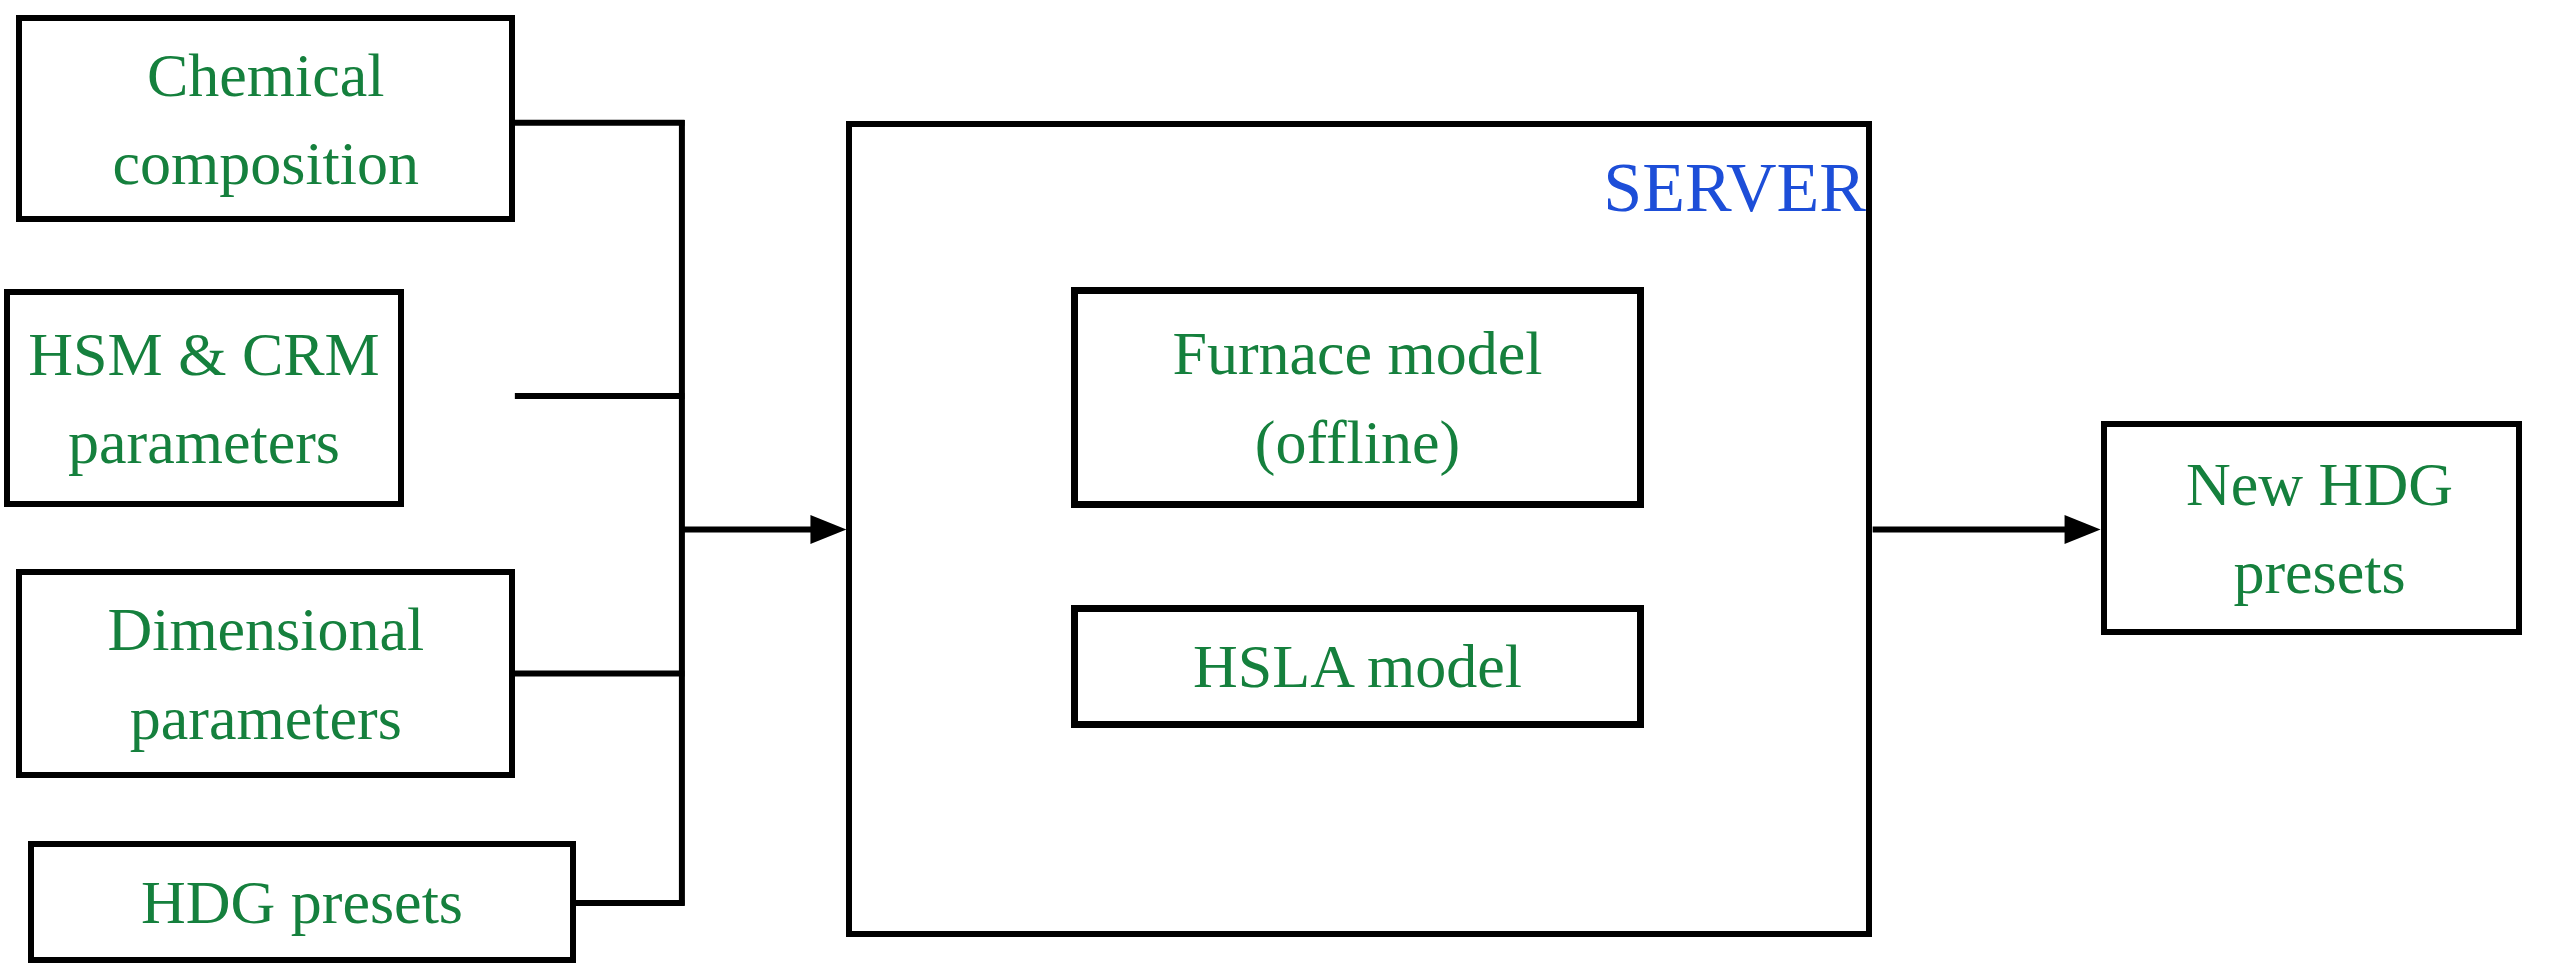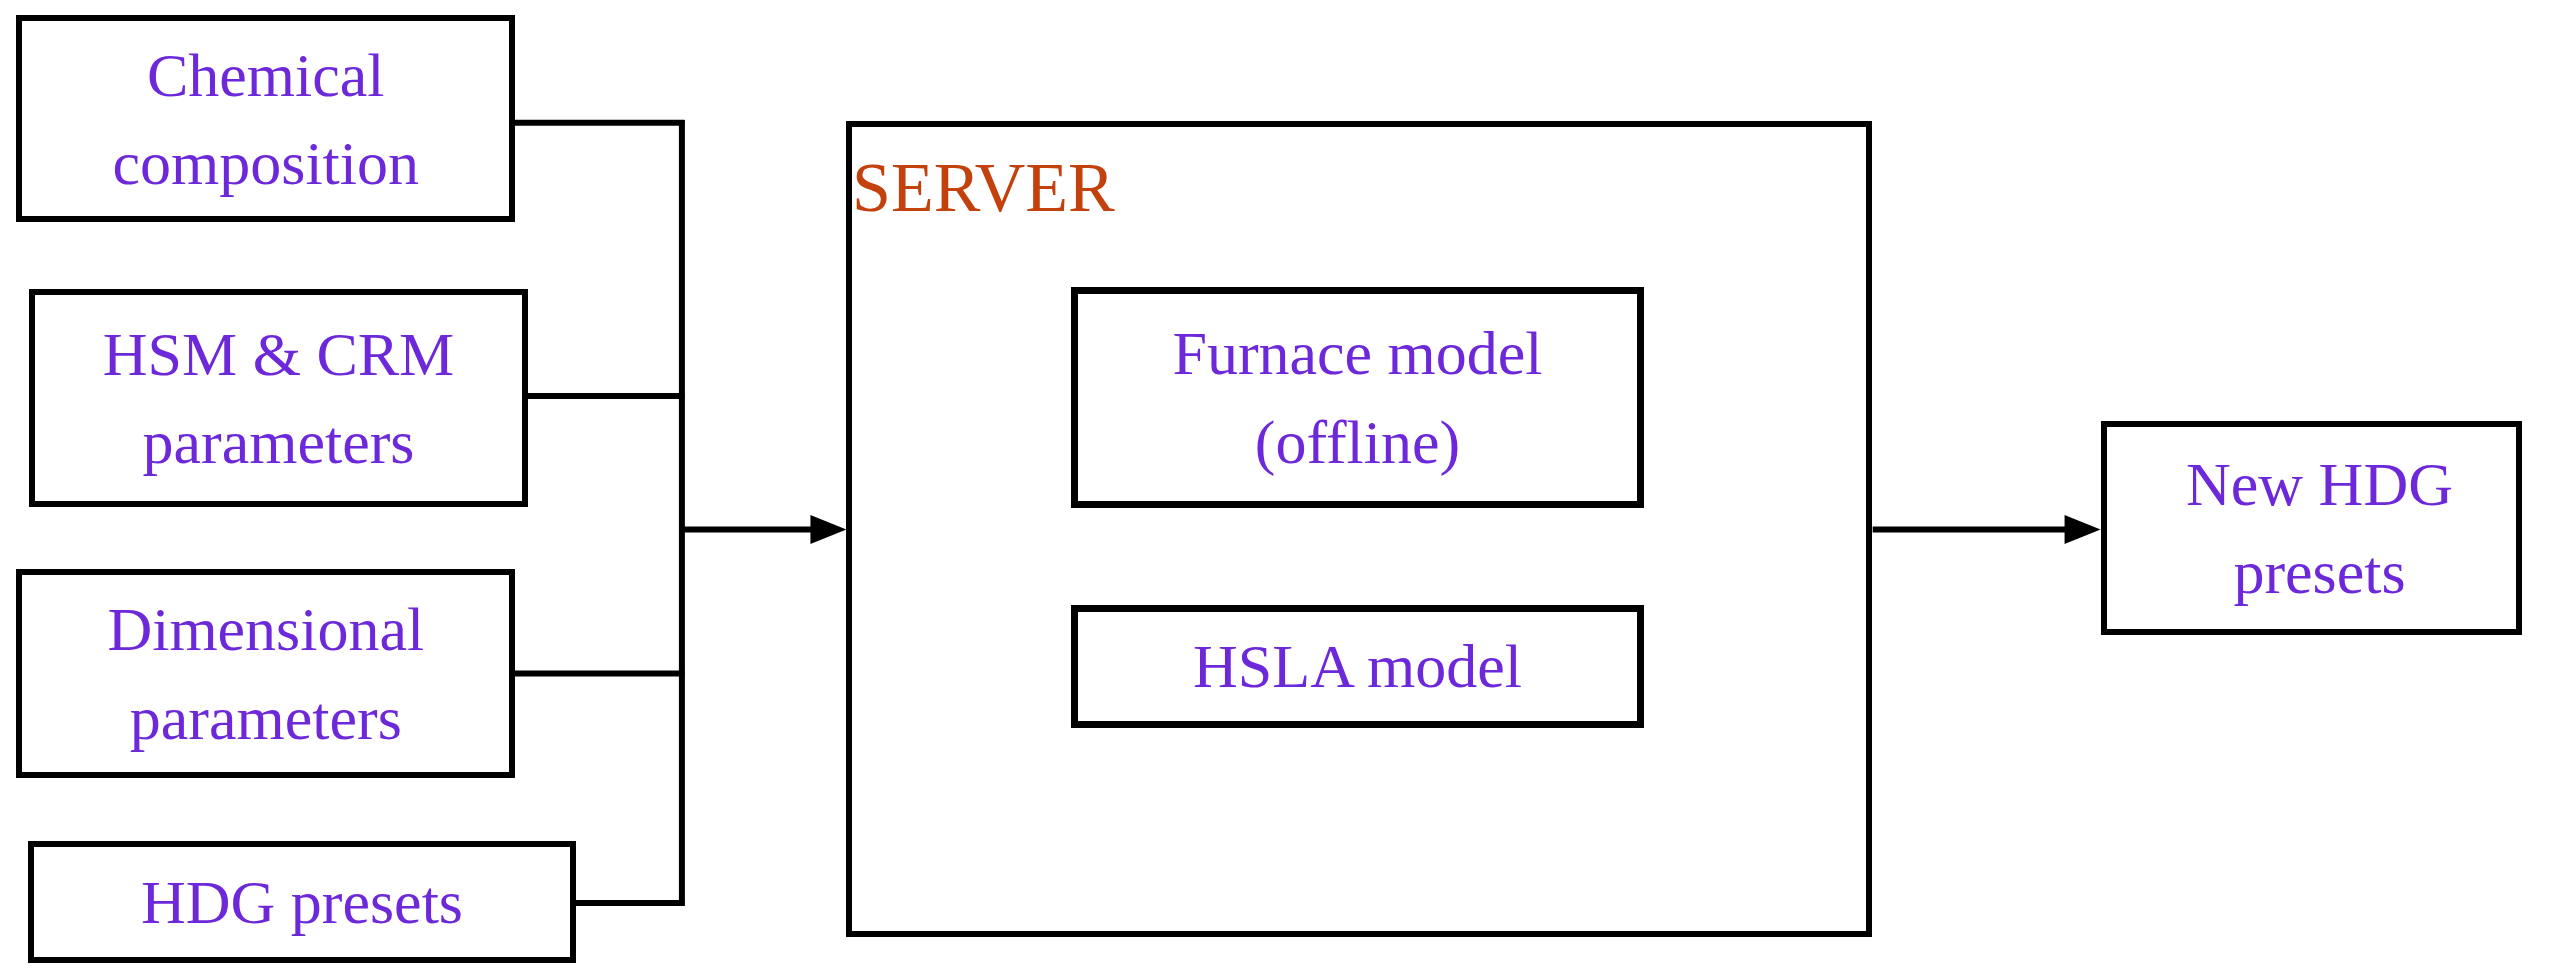--- a/index.html
+++ b/index.html
@@ -30,40 +30,40 @@
     background: #ffffff;
     display: flex;
     align-items: center;
     justify-content: center;
     text-align: center;
   }
   .node .label {
     white-space: pre-line;
     font-size: 62px;
     line-height: 1.42;
-    color: #6d28d9;
+    color: #15803d;
   }
   .input-box, .output-box {
     border: 6px solid #000000;
   }
   .server-box {
     position: absolute;
     box-sizing: border-box;
     border: 6.9px solid #000000;
     background: #ffffff;
   }
   .server-title {
     position: absolute;
     top: 22px;
     left: 0;
     width: 100%;
-    text-align: left;
+    text-align: right;
     font-size: 70px;
     line-height: 1.1;
-    color: #c2410c;
+    color: #1d4ed8;
   }
   .inner-box {
     border: 7.7px solid #000000;
   }
 </style>
 </head>
 <body>
 
 <div class="canvas">
 
@@ -91,21 +91,21 @@
       <polygon points="1250,772 1208,755 1208,789"></polygon>
       <polygon points="1921,463 1963,446 1963,480"></polygon>
     </g>
   </svg>
 
   <div class="node input-box" style="left:16.3px; top:15.4px; width:499px; height:207px;">
     <span class="label">Chemical
 composition</span>
   </div>
 
-  <div class="node input-box" style="left:29px; top:289px; width:499px; height:218px;">
+  <div class="node input-box" style="left:4px; top:289px; width:400px; height:218px;">
     <span class="label">HSM &amp; CRM
 parameters</span>
   </div>
 
   <div class="node input-box" style="left:16.3px; top:569px; width:499px; height:209px;text-align:center;">
     <span class="label">Dimensional
 parameters</span>
   </div>
 
   <div class="node input-box" style="left:4px; top:841px; width:548px; height:122px;margin-left:24px;">

